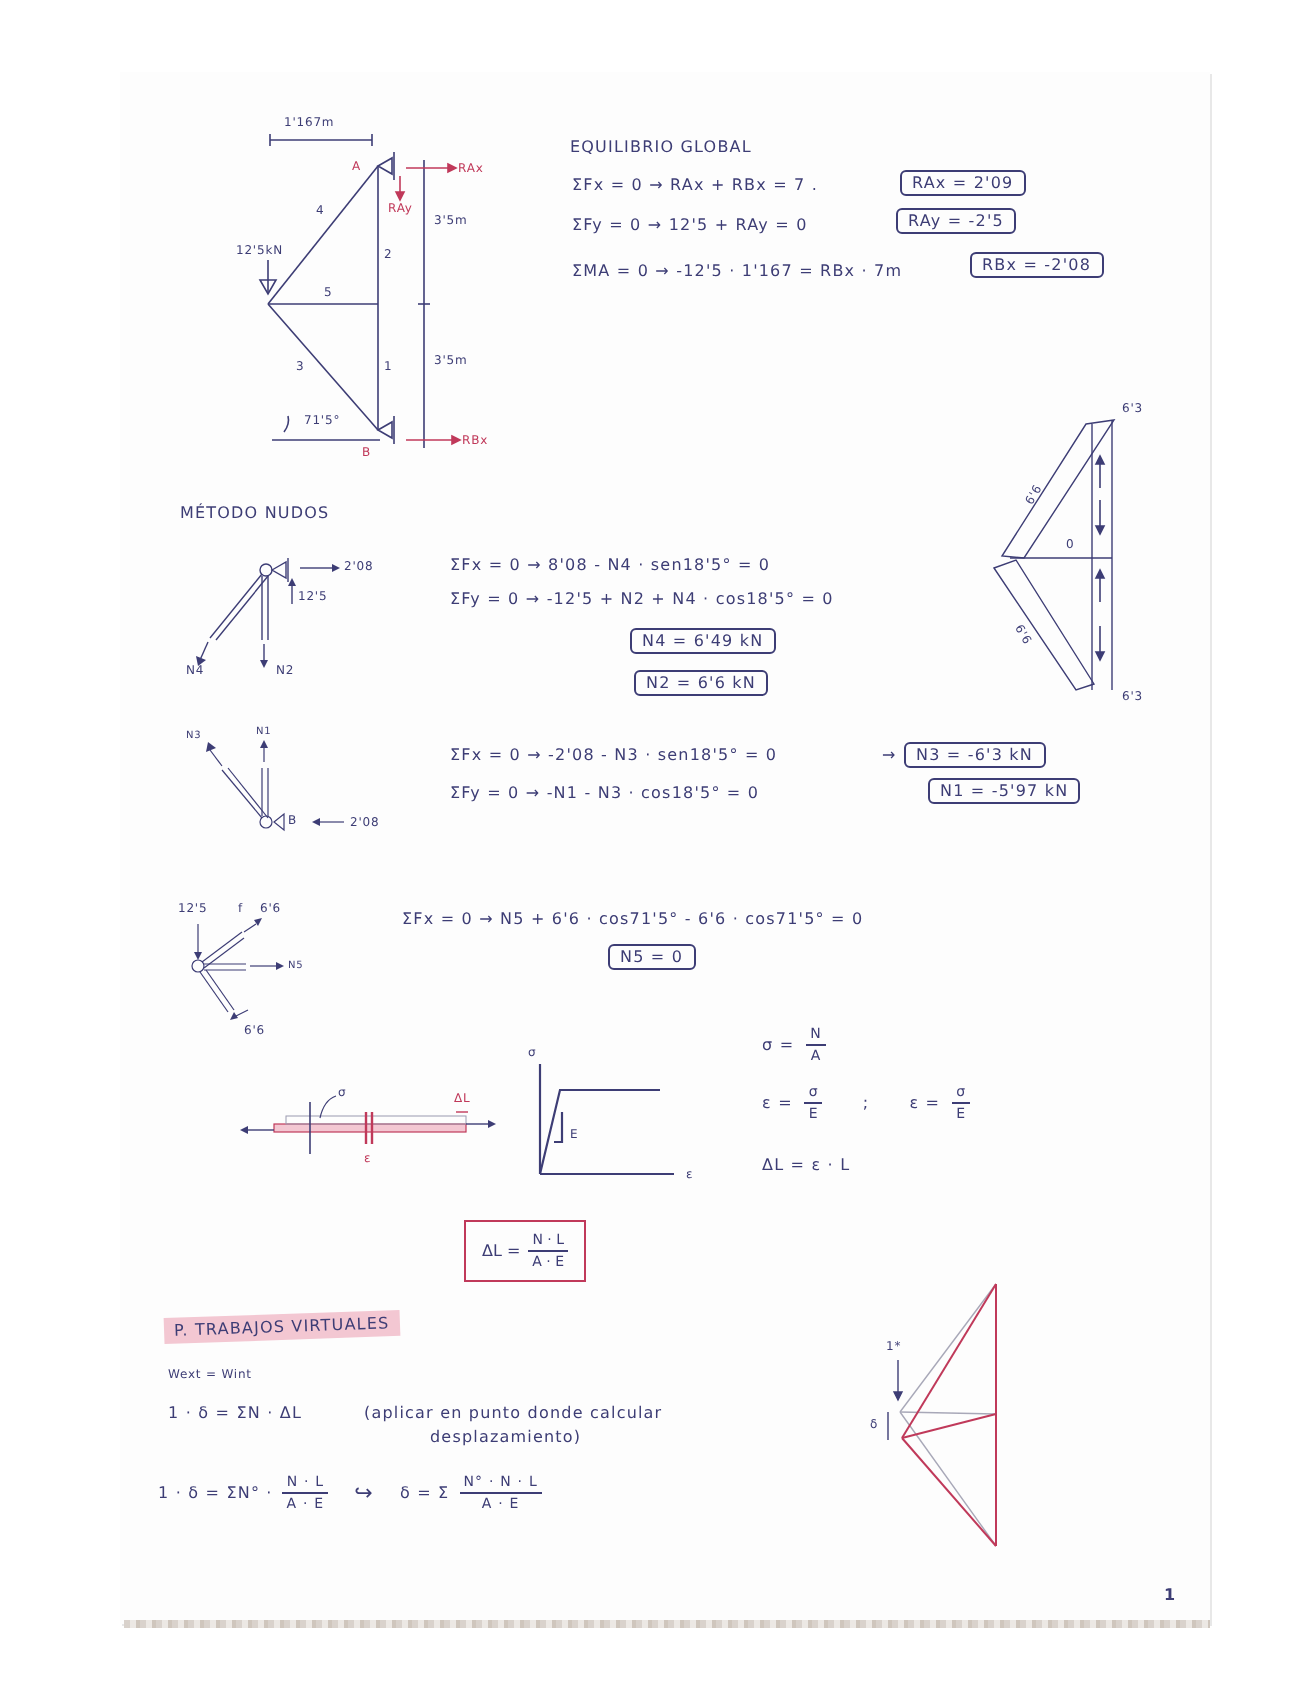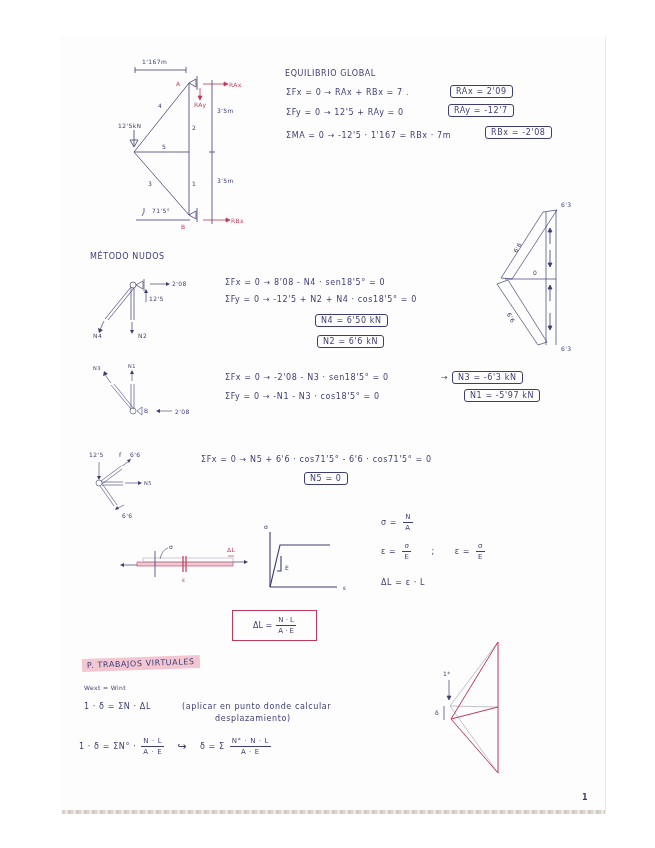--- a/index.html
+++ b/index.html
@@ -17,21 +17,21 @@
     }
     .abs { position: absolute; }
     .hw { font-size: 8px; letter-spacing: 0.6px; color: #3d3d75; white-space: nowrap; }
     .hw-sm { font-size: 6px; letter-spacing: 0.4px; color: #3d3d75; white-space: nowrap; }
     .red { color: #c0395a; }
     .boxed {
       border: 1px solid #3d3d75; border-radius: 3px; padding: 1px 5px;
       font-size: 8px; letter-spacing: 0.6px; white-space: nowrap; color: #3d3d75;
     }
     .redbox {
-      border: 1px solid #c0395a; padding: 4px 20px; display: flex; align-items: center; gap: 4px;
+      border: 1px solid #c0395a; padding: 4px 8px; display: flex; align-items: center; gap: 4px;
       font-size: 8px; color: #3d3d75;
     }
     .frac { display: inline-flex; flex-direction: column; align-items: center; font-size: 7px; line-height: 10px; }
     .frac .num { border-bottom: 1px solid #3d3d75; padding: 0 2px; }
     .highlight {
       background: #f3c7d2; padding: 2px 5px; transform: rotate(-2deg);
       font-size: 8px; letter-spacing: 0.6px; color: #3d3d75; white-space: nowrap;
     }
     svg { position: absolute; overflow: visible; }
   </style>
@@ -83,21 +83,21 @@
 <div class="abs hw-sm" style="left:158px;top:102px">4</div>
 <div class="abs hw-sm" style="left:192px;top:124px">2</div>
 <div class="abs hw-sm" style="left:162px;top:143px">5</div>
 <div class="abs hw-sm" style="left:148px;top:180px">3</div>
 <div class="abs hw-sm" style="left:192px;top:180px">1</div>
 
 <div class="abs hw" style="left:285px;top:69px">EQUILIBRIO GLOBAL</div>
 <div class="abs hw" style="left:286px;top:88px">ΣFx = 0 → RAx + RBx = 7 .</div>
 <div class="abs boxed" style="left:450px;top:85px">RAx = 2'09</div>
 <div class="abs hw" style="left:286px;top:108px">ΣFy = 0 → 12'5 + RAy = 0</div>
-<div class="abs boxed" style="left:448px;top:104px">RAy = -12'7</div>
+<div class="abs boxed" style="left:448px;top:104px">RAy = -2'5</div>
 <div class="abs hw" style="left:286px;top:131px">ΣMA = 0 → -12'5 · 1'167 = RBx · 7m</div>
 <div class="abs boxed" style="left:485px;top:126px">RBx = -2'08</div>
 
 <svg width="1" height="1" style="left:0;top:0">
   <g stroke="#3d3d75" stroke-width="0.7" fill="none">
     <polygon points="543,212 557,210 512,279 501,278"></polygon>
     <polygon points="497,284 508,280 547,342 538,345"></polygon>
     <line x1="505" y1="279" x2="556" y2="279"></line>
     <line x1="546" y1="212" x2="546" y2="345"></line>
     <line x1="556" y1="210" x2="556" y2="345"></line>
@@ -142,21 +142,21 @@
     <polygon points="98,328 99,333 103,330"></polygon>
   </g>
 </svg>
 <div class="abs hw-sm" style="left:172px;top:280px">2'08</div>
 <div class="abs hw-sm" style="left:149px;top:295px">12'5</div>
 <div class="abs hw-sm" style="left:93px;top:332px">N4</div>
 <div class="abs hw-sm" style="left:138px;top:332px">N2</div>
 
 <div class="abs hw" style="left:225px;top:278px">ΣFx = 0 → 8'08 - N4 · sen18'5° = 0</div>
 <div class="abs hw" style="left:225px;top:295px">ΣFy = 0 → -12'5 + N2 + N4 · cos18'5° = 0</div>
-<div class="abs boxed" style="left:315px;top:314px">N4 = 6'50 kN</div>
+<div class="abs boxed" style="left:315px;top:314px">N4 = 6'49 kN</div>
 <div class="abs boxed" style="left:317px;top:335px">N2 = 6'6 kN</div>
 
 <svg width="1" height="1" style="left:0;top:0">
   <g stroke="#3d3d75" stroke-width="0.6" fill="none">
     <circle cx="133" cy="411" r="3"></circle>
     <polygon points="137,411 142,407 142,415"></polygon>
     <line x1="131" y1="409" x2="111" y2="385"></line>
       <line x1="134" y1="409" x2="114" y2="384"></line>
     <line x1="131" y1="408" x2="131" y2="384"></line>
       <line x1="134" y1="408" x2="134" y2="384"></line>

